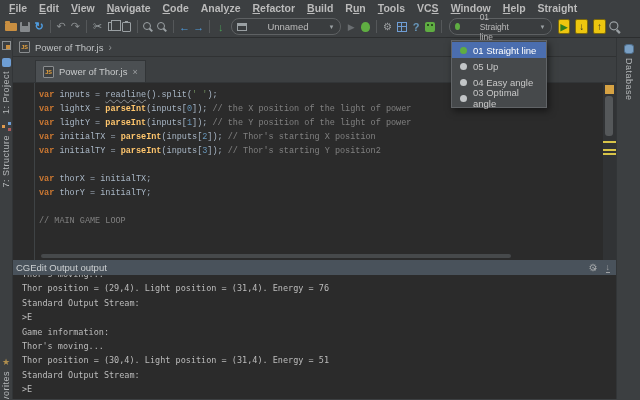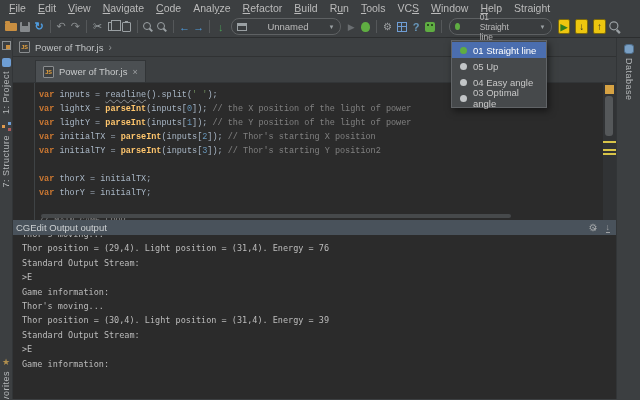--- a/index.html
+++ b/index.html
@@ -2,21 +2,21 @@
 <html><head>
 <meta charset="utf-8">
 <style>
   * { margin:0; padding:0; box-sizing:border-box; }
   html,body { width:640px; height:400px; background:#2b2b2b; }
   .app { width:640px; height:400px; position:relative; background:#3c3f41; overflow:hidden;
          font-family:"Liberation Sans", sans-serif; color:#bbbbbb; }
 
   
   .menubar { height:16px; display:flex; align-items:center; padding-left:3px; font-size:10.5px; color:#bbbbbb; }
-  .menu-item { padding:1px 6px; cursor:default; }
+  .menu-item { padding:1px 6px; cursor:default;font-weight:bold; }
   .menu-item u { text-underline-offset:1px; }
 
   
   .toolbar { height:22px; display:flex; align-items:center; padding:0 4px; gap:1px; border-bottom:1px solid #2c2e2f; }
   .tbtn { width:16px; height:18px; display:flex; align-items:center; justify-content:center; font-size:11px; color:#9aa0a3; }
   .sep { width:1px; height:13px; background:#55585a; margin:0 3px; }
   .g-blue { color:#4f9ee3; font-weight:bold; }
   .g-gray { color:#8c9092; }
   .g-green { color:#499c54; font-weight:bold; }
   .g-dis  { color:#6a6e71; font-size:9px; }
@@ -103,21 +103,21 @@
   .stripe .yline3 { position:absolute; top:70px; left:0; width:13px; height:2px; background:#d8c448; }
   .hthumb { position:absolute; bottom:2px; left:28px; width:78%; height:4px; background:#46494b; border-radius:2px; }
 
   
   .console-header { height:15px; background:#49525b; display:flex; align-items:center; padding:0 6px 0 3px;
                     font-size:9.5px; color:#cdd0d2; }
   .ch-actions { margin-left:auto; display:flex; align-items:center; gap:9px; }
   .gear { font-size:10px; color:#9fa2a4; line-height:10px; }
   .gear-arrow { font-size:6px; color:#9fa2a4; margin-left:-4px; }
   .dock { font-size:9px; color:#9fa2a4; border-bottom:1.5px solid #9fa2a4; line-height:9px; }
-  .console-body { height:164px; background:#2b2b2b; overflow:hidden; padding-left:9px;
+  .console-body { height:124px; background:#2b2b2b; overflow:hidden; padding-left:9px;
                   font-family:"DejaVu Sans Mono", monospace; font-size:8.5px; line-height:14.4px; color:#bcbcbc; }
   .con-lines { margin-top:-8px; }
 
   
   .popup { position:absolute; left:451px; top:40px; width:96px; background:#46494b; border:1px solid #606366;
            box-shadow:2px 3px 7px rgba(0,0,0,0.5); z-index:30; padding:1px 0; }
   .pop-item { height:16px; display:flex; align-items:center; gap:6px; padding:0 6px 0 8px; font-size:9.5px; color:#c8c8c8; }
   .pop-item.selected { background:#4b6eaf; color:#ffffff; }
   .pop-item .dot { width:7px; height:7px; border-radius:50%; background:#c2c5c7; flex:none; }
   .pop-item .dot.green { background:#5fad42; }
@@ -272,21 +272,21 @@
         </span>
       </div>
       <div class="console-body">
         <div class="con-lines" id="con-lines">
             <div class="con-line">Thor's moving...</div>
             <div class="con-line">Thor position = (29,4). Light position = (31,4). Energy = 76</div>
             <div class="con-line">Standard Output Stream:</div>
             <div class="con-line">&gt;E</div>
             <div class="con-line">Game information:</div>
             <div class="con-line">Thor's moving...</div>
-            <div class="con-line">Thor position = (30,4). Light position = (31,4). Energy = 39</div>
+            <div class="con-line">Thor position = (30,4). Light position = (31,4). Energy = 51</div>
             <div class="con-line">Standard Output Stream:</div>
             <div class="con-line">&gt;E</div>
             <div class="con-line">Game information:</div>
           </div>
       </div>
 
     </div>
 
     <div class="rightbar">
       <div class="lb-group" style="margin-top:0">

